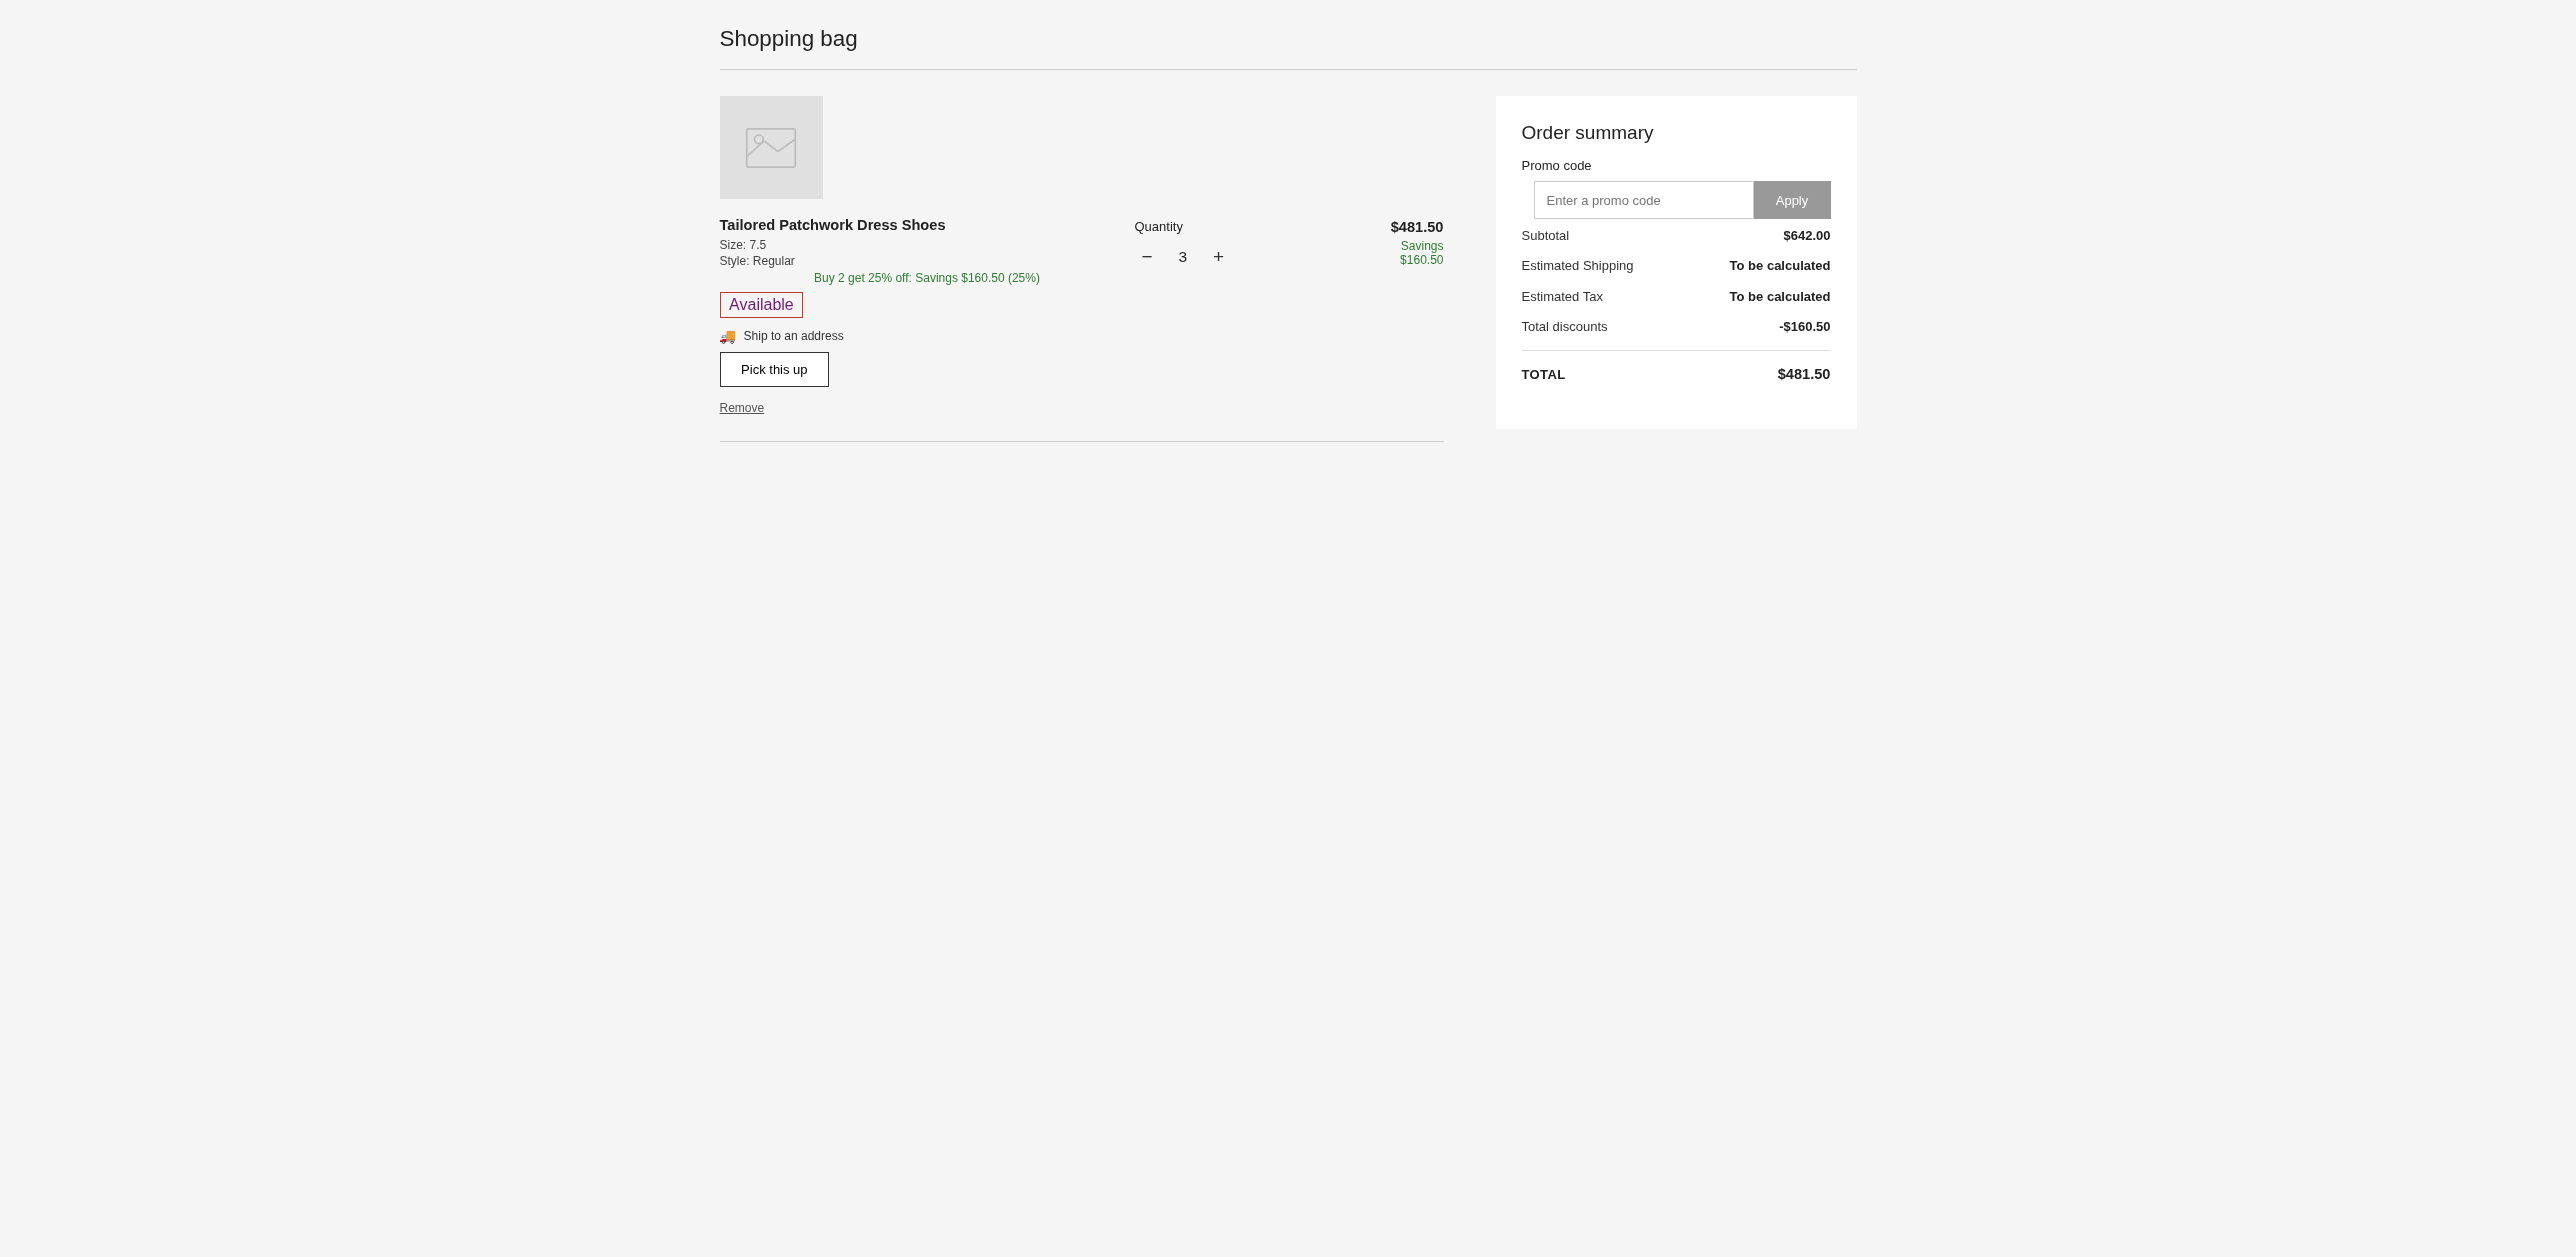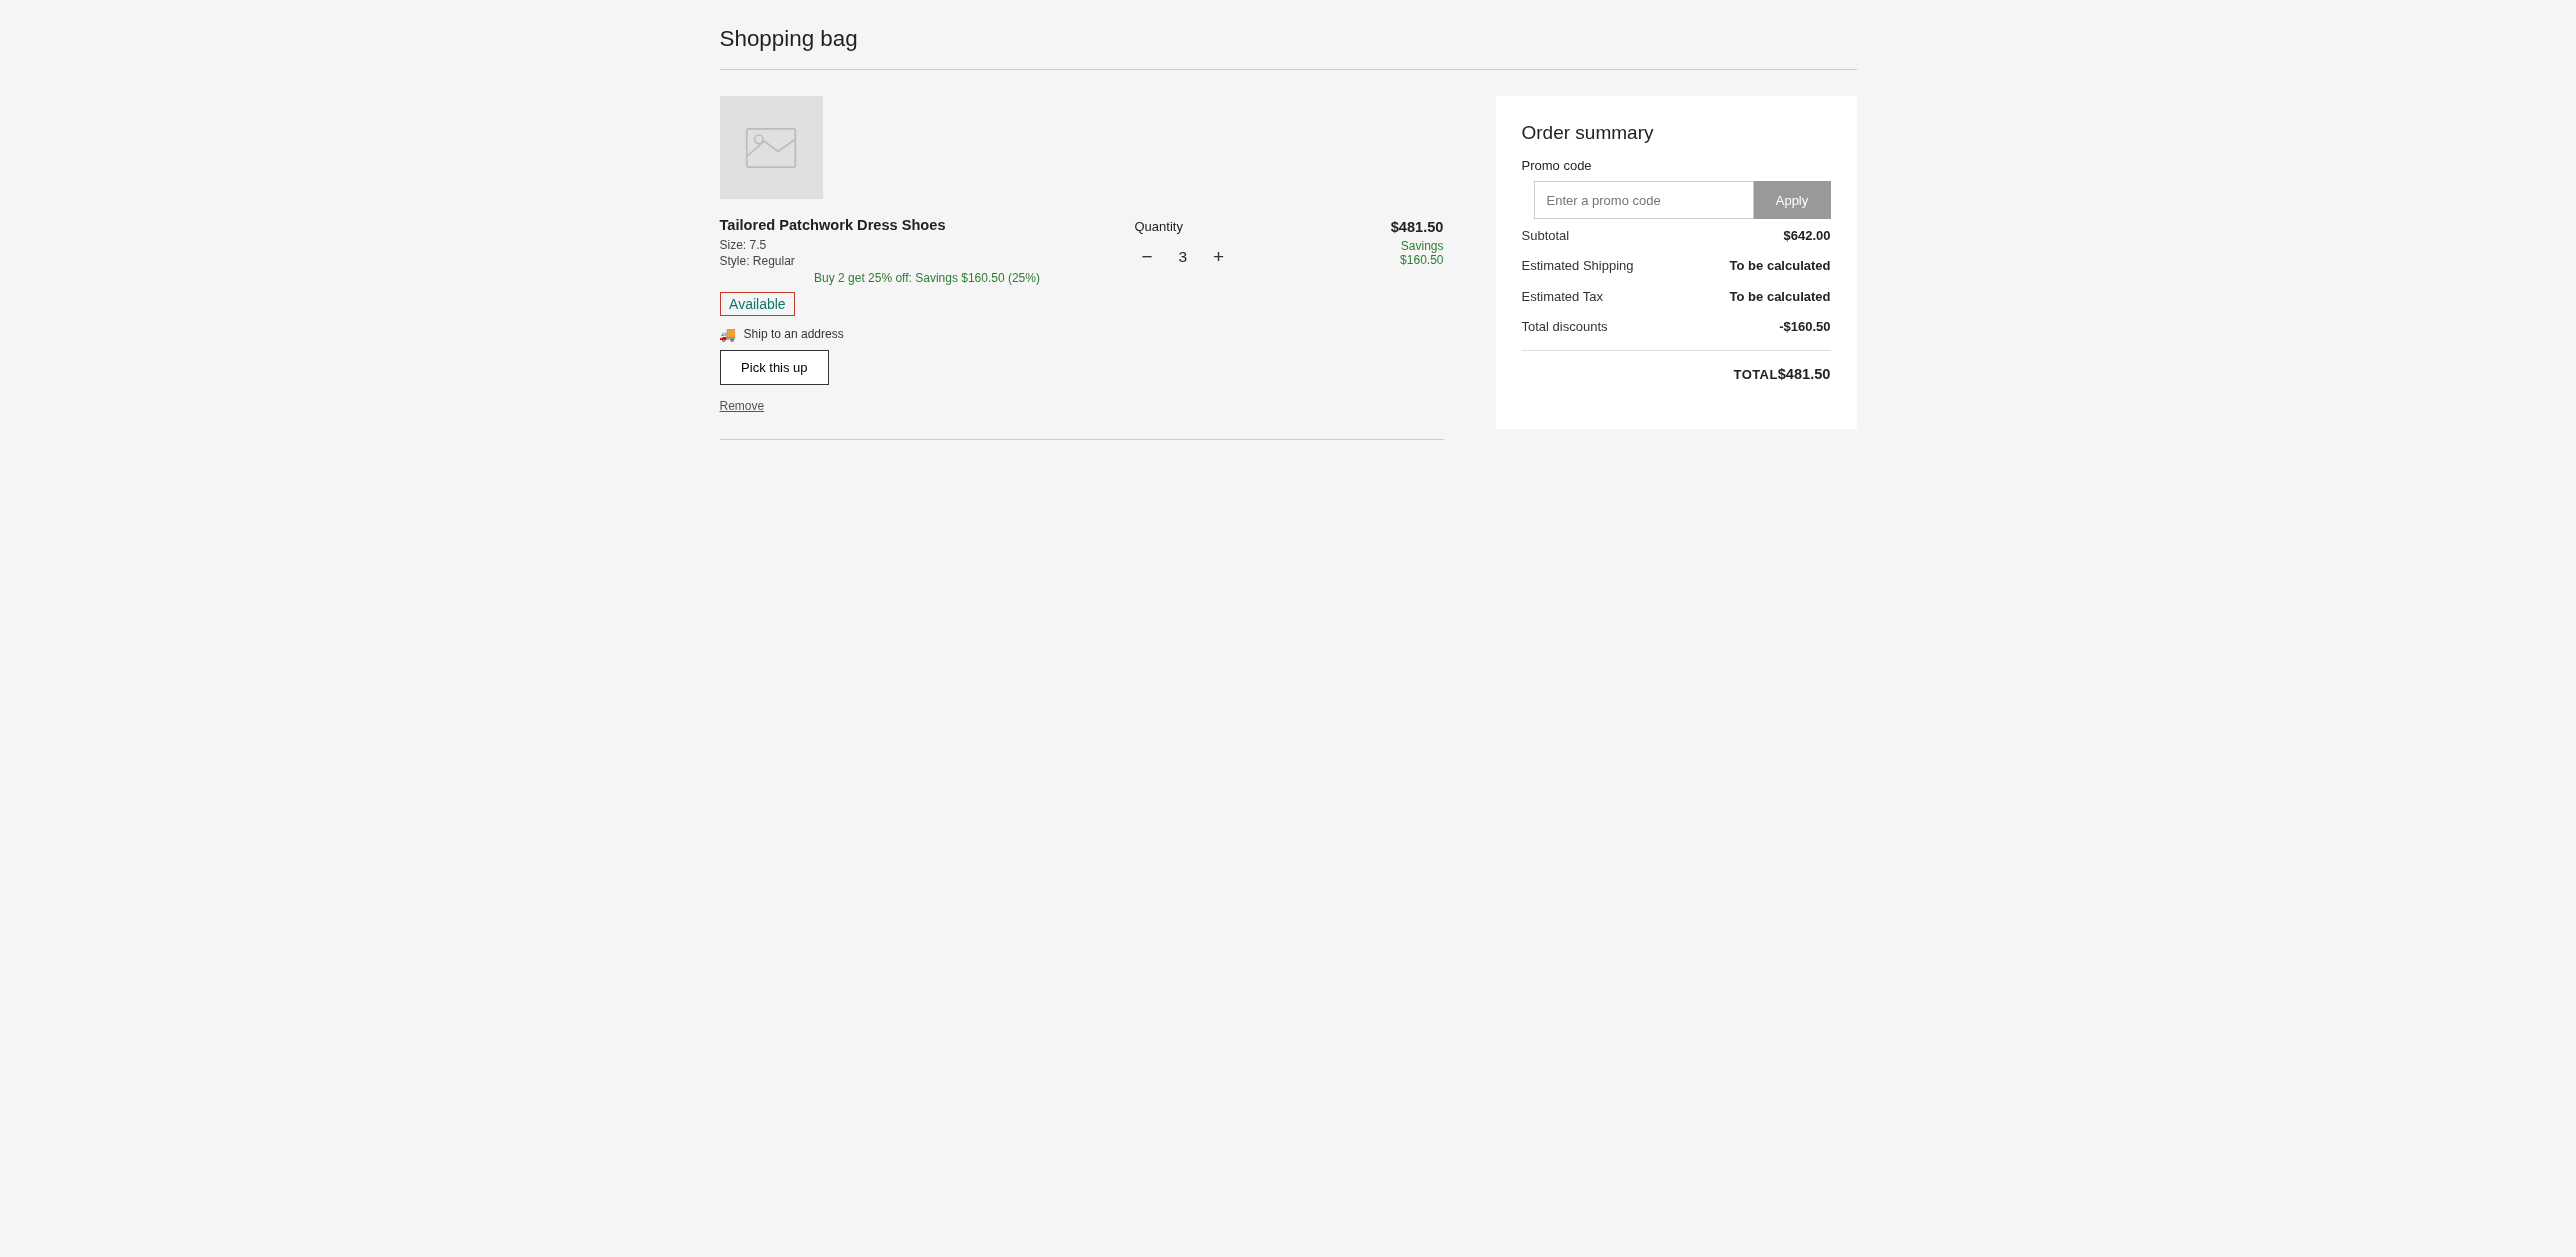--- a/index.html
+++ b/index.html
@@ -91,22 +91,22 @@
       font-size: 12px;
       color: #2e7d32;
       margin-bottom: 6.9px;
       margin-top: 3.4px;
       text-align: center;
     }
 
     .availability-badge {
       display: inline-block;
       border: 1.7px solid #c0392b;
-      color: #0f766e;
-      font-size: 14px;
+      color: #701a75;
+      font-size: 16px;
       padding: 2.6px 8.6px;
       margin-bottom: 10.3px;
     }
 
     .ship-row {
       display: flex;
       align-items: center;
       gap: 6.9px;
       font-size: 12px;
       color: #333;
@@ -261,21 +261,21 @@
     }
 
     .summary-divider {
       border: none;
       border-top: 0.9px solid #ddd;
       margin: 6.9px 0 15.5px 0;
     }
 
     .total-row {
       display: flex;
-      justify-content: flex-end;
+      justify-content: space-between;
       align-items: center;
       margin-bottom: 20.6px;
       font-size: 13.8px;
       font-weight: 700;
     }
 
     .total-label {
       font-size: 13px;
       font-weight: 700;
       text-transform: uppercase;

